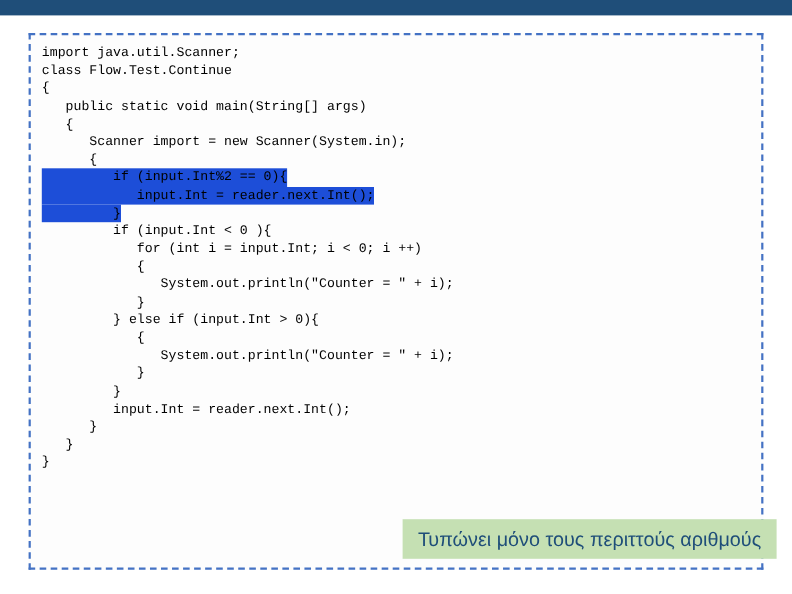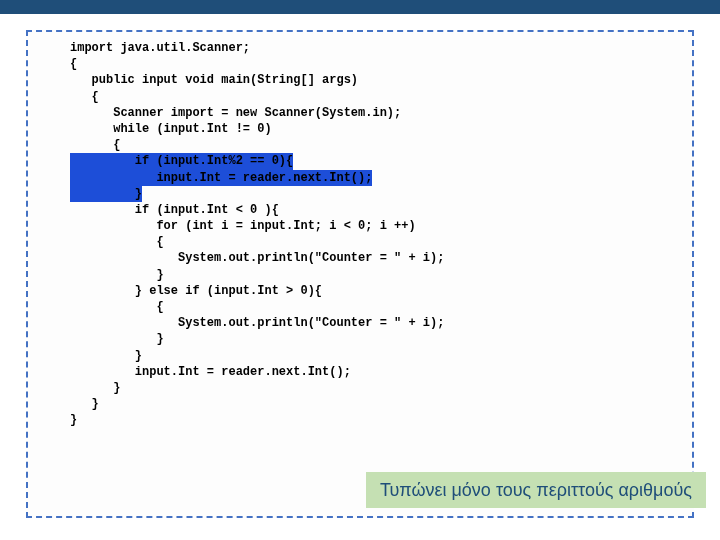--- a/index.html
+++ b/index.html
@@ -19,21 +19,21 @@
   }
   .code-box {
     margin: 16px 26px;
     border: 2px dashed #4472c4;
     background: #fdfdfd;
     padding: 8px 10px 16px 10px;
     position: relative;
     line-height: 1.35;
     min-height: 460px;
   }
-  .kw { font-weight: bold; margin-left: 32px; }
+  .kw { font-weight: normal; }
   .code-line { white-space: pre; }
   .highlight {
     display: inline-block;
     background: #1d4ed8;
   }
   .note {
     position: absolute;
     right: -14px;
     bottom: 8px;
     background: #c5e0b3;
@@ -45,25 +45,25 @@
   }
 </style>
 </head>
 <body>
 
 <div class="topbar"></div>
 
 <div class="code-box">
   <div class="code-line kw">import java.util.Scanner;</div>
   <div class="code-line"></div>
+  <div class="code-line kw">class Flow.Test.Continue</div>
   <div class="code-line kw">{</div>
-  <div class="code-line kw">   public input void main(String[] args)</div>
+  <div class="code-line kw">   public static void main(String[] args)</div>
   <div class="code-line kw">   {</div>
   <div class="code-line kw">      Scanner import = new Scanner(System.in);</div>
-  <div class="code-line kw">      while (input.Int != 0)</div>
   <div class="code-line kw">      {</div>
   <div class="code-line"><span class="highlight kw">         if (input.Int%2 == 0){</span></div>
   <div class="code-line"><span class="highlight kw">            input.Int = reader.next.Int();</span></div>
   <div class="code-line"><span class="highlight kw">         }</span></div>
   <div class="code-line kw">         if (input.Int &lt; 0 ){</div>
   <div class="code-line kw">            for (int i = input.Int; i &lt; 0; i ++)</div>
   <div class="code-line kw">            {</div>
   <div class="code-line kw">               System.out.println("Counter = " + i);</div>
   <div class="code-line kw">            }</div>
   <div class="code-line kw">         } else if (input.Int &gt; 0){</div>

